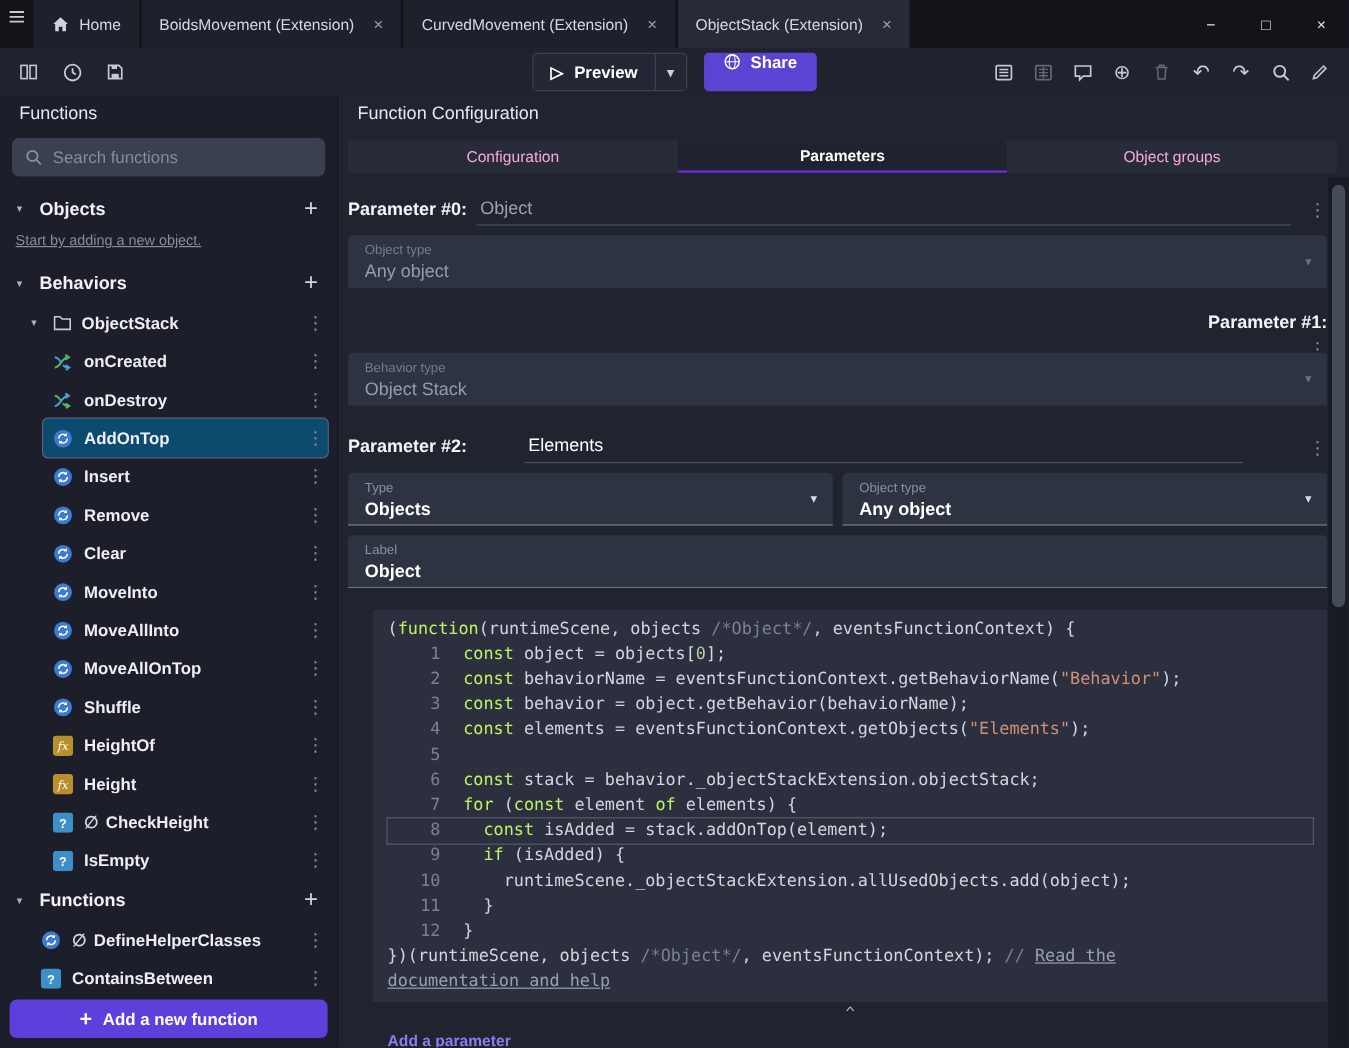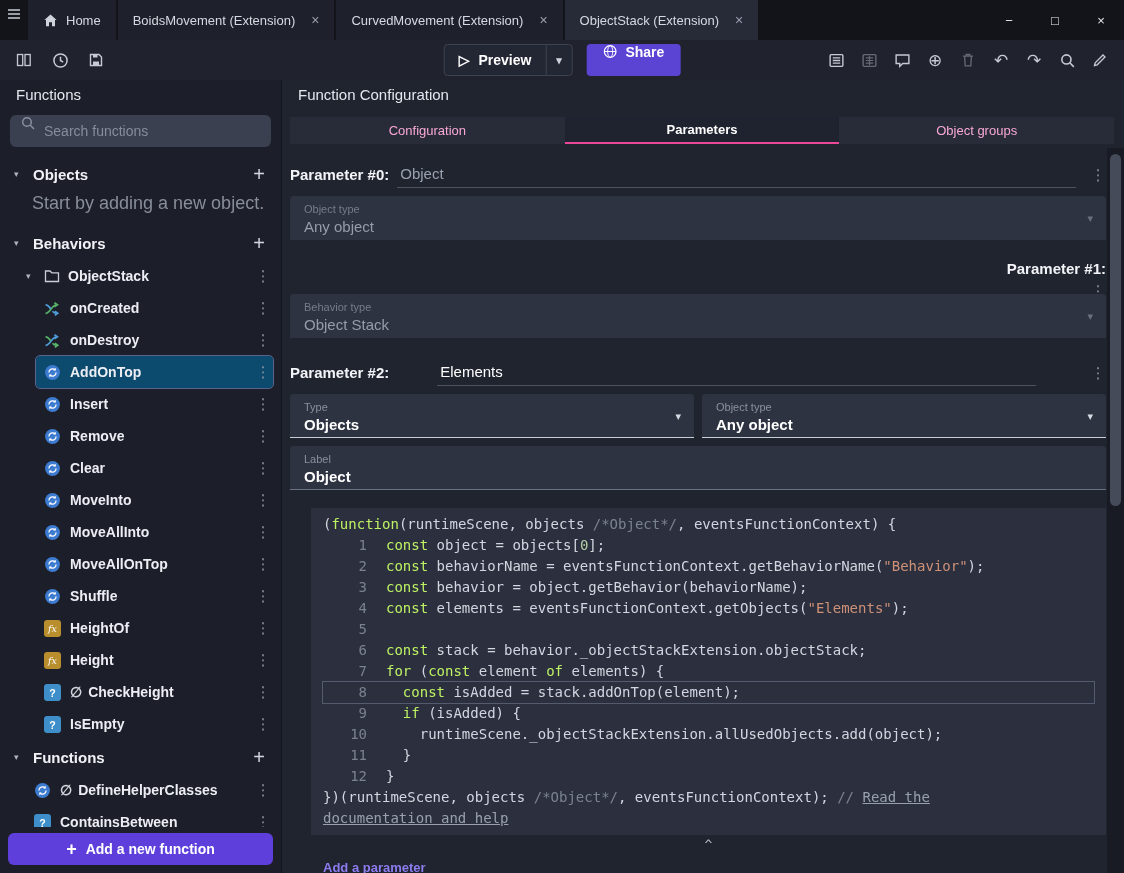--- a/index.html
+++ b/index.html
@@ -28,47 +28,47 @@
   .preview-main { display:flex; gap:9px; padding:0 14px; align-items:center; }
   .preview-caret { width:26px; border-left:1px solid #3c4250; display:flex; align-items:center; justify-content:center; color:#cfd3dc; font-size:11px; }
   .share-btn { display:flex; gap:8px; height:32px; padding:0 16px; background:#5b43d4; border-radius:4px; color:#fff; font-weight:bold; font-size:14px; }
 
   
   .app { display:flex; height:793px; }
 
   
   .sidebar { width:281px; background:#1c1f29; display:flex; flex-direction:column; }
   .panel-header { height:28px; padding:6px 16px 0; font-size:15px; color:#e4e7ee; }
-  .search-box { margin:7px 10px 10px; height:32px; background:#3a4050; border-radius:6px; display:flex; gap:8px; padding:0 10px; color:#8a90a0; flex:none; }
+  .search-box { margin:7px 10px 10px; height:32px; background:#3a4050; border-radius:6px; display:flex; align-items:center; gap:8px; padding:0 10px; color:#8a90a0; flex:none; }
   .search-box input { flex:1; background:transparent; border:none; outline:none; color:#c7ccd6; font-size:14px; font-family:inherit; }
   .search-box input::placeholder { color:#868c9b; }
   .tree { flex:1; overflow:hidden; }
   .section-row { height:34px; display:flex; align-items:center; padding:0 16px 0 14px; gap:9px; }
   .chev { color:#aeb3bf; font-size:9px; width:10px; }
   .section-row .lbl { font-weight:bold; font-size:15px; color:#f0f2f6; flex:1; }
   .plus { color:#d2d6de; font-size:20px; line-height:1; }
-  .hint { color:#878d9a; font-size:18px; padding:2px 14px 12px 32px; }
+  .hint { color:#878d9a; font-size:12px; padding:2px 14px 12px 13px;text-decoration:underline; }
   .group-row { height:32px; display:flex; align-items:center; gap:8px; padding:0 10px 0 26px; color:#c9cdd8; }
   .group-row .lbl { font-weight:bold; font-size:14px; color:#eceef4; flex:1; }
   .item-row { height:32px; margin:0 8px 0 36px; display:flex; align-items:center; gap:9px; padding:0 2px 0 8px; border-radius:4px; }
   .item-row.fn { margin-left:26px; }
   .item-row.selected { background:#0c4a6e; outline:1px solid #5b628e; }
   .item-row .lbl { font-weight:bold; font-size:14px; color:#eceef4; flex:1; display:flex; gap:6px; align-items:center; white-space:nowrap; overflow:hidden; }
   .type-icon { width:17px; height:17px; display:flex; flex:none; }
   .kebab { color:#8d93a2; font-size:15px; width:16px; text-align:center; flex:none; }
   .empty-set { color:#cfd3dc; }
   .add-btn { margin:6px 8px 8px; height:32px; flex:none; background:#5e3fdc; border-radius:6px; display:flex; align-items:center; justify-content:center; gap:9px; font-weight:bold; font-size:14px; color:#fff; }
   .add-btn .plus { font-size:18px; color:#fff; }
 
   
   .main { flex:1; background:#20242f; position:relative; display:flex; flex-direction:column; border-left:1px solid #14161d; }
   .main .panel-header { padding-left:16px; }
   .tabbar { margin:9px 10px 0 8px; height:27px; display:flex; background:#282c39; flex:none; }
   .mtab { flex:1; display:flex; align-items:center; justify-content:center; font-size:13px; color:#f9a8d4; }
-  .mtab.active { background:#1f2330; color:#fff; font-weight:bold; border-bottom:2px solid #ec4899; }
+  .mtab.active { background:#1f2330; color:#fff; font-weight:bold; border-bottom:2px solid #6d28d9; }
   .content { flex:1; padding:0 18px 0 8px; overflow:hidden; }
   .param-row { display:flex; align-items:flex-end; margin-top:18px; height:26px; }
   .param-row.mt20 { margin-top:20px;flex-direction:column; } .param-row.mt22 { margin-top:22px;gap:40px; }
   .param-label { font-weight:bold; font-size:15px; white-space:nowrap; padding-bottom:5px; color:#f2f4f8; }
   .param-name { flex:1; margin-left:8px; border-bottom:1px solid #4c5260; font-size:15px; padding:0 0 5px 3px; color:#9aa1af; }
   .param-name.bright { color:#fff; }
   .param-row .kebab { margin-left:14px; margin-bottom:4px; }
   .field { background:#2e3342; border-radius:4px 4px 0 0; height:44px; padding:7px 14px 0; margin-top:8px; position:relative; }
   .field .flabel { font-size:11px; color:#8a90a0; }
   .field .fvalue { font-size:15px; margin-top:3px; color:#fff; font-weight:bold; }

